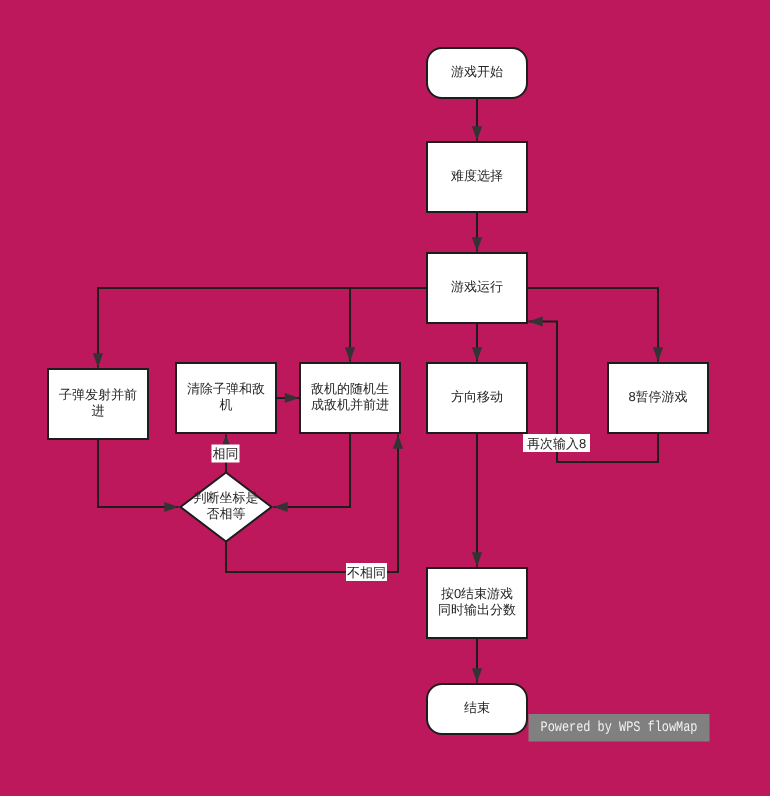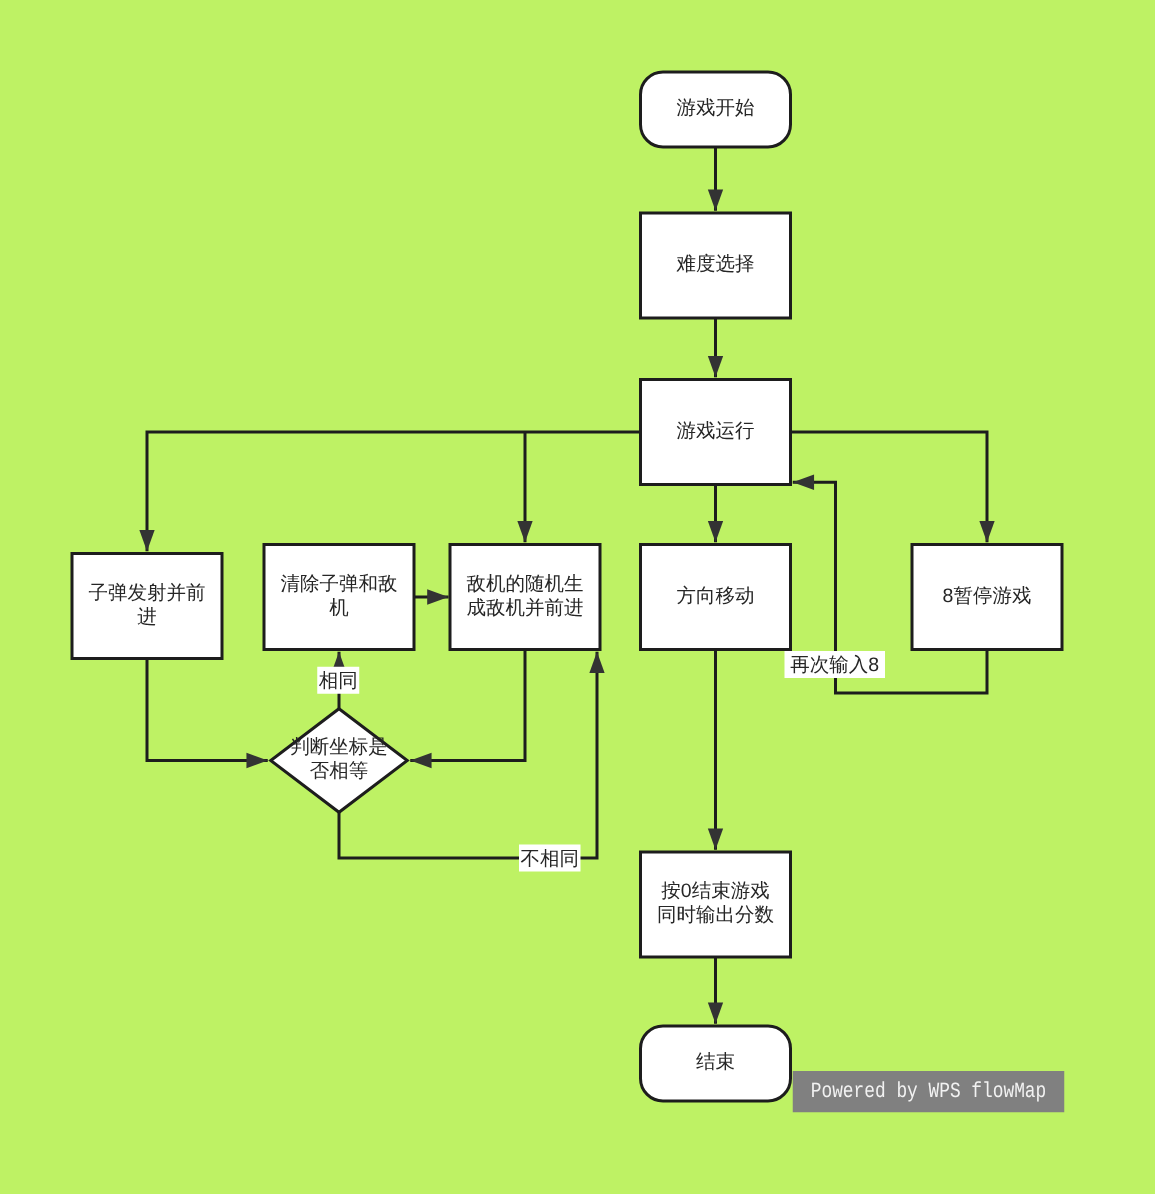--- a/index.html
+++ b/index.html
@@ -1,21 +1,21 @@
 <!DOCTYPE html>
 <html><head>
 <meta charset="utf-8">
 <title>flowchart</title>
 <style>
   html,body{margin:0;padding:0;background:#ffffff;}
   *{-webkit-font-smoothing:antialiased;-moz-osx-font-smoothing:grayscale;}
   body{width:770px;height:796px;overflow:hidden;
        font-family:"Liberation Sans","DejaVu Sans",sans-serif;
        text-rendering:geometricPrecision;}
-  #stage{position:relative;width:770px;height:796px;background:#bef264;}
+  #stage{position:relative;width:770px;height:796px;background:#be185d;}
   svg#fc{position:absolute;left:0;top:0;width:770px;height:796px;display:block;}
   .node-shape{fill:#ffffff;stroke:#1d1d1d;stroke-width:2;}
   .edge{fill:none;stroke:#1d1d1d;stroke-width:2;stroke-linecap:butt;stroke-linejoin:miter;}
   .arrowhead{fill:#333333;stroke:none;}
   .nodetext{fill:#262626;font-size:13px;text-anchor:middle;
             font-family:"Liberation Sans","DejaVu Sans",sans-serif;}
   .edgelabel{fill:#262626;font-size:13px;text-anchor:middle;
              font-family:"Liberation Sans","DejaVu Sans",sans-serif;}
   .wm-rect{fill:#808080;}
   .wm-text{fill:#f2f2f2;font-family:"Liberation Mono","DejaVu Sans Mono",monospace;

